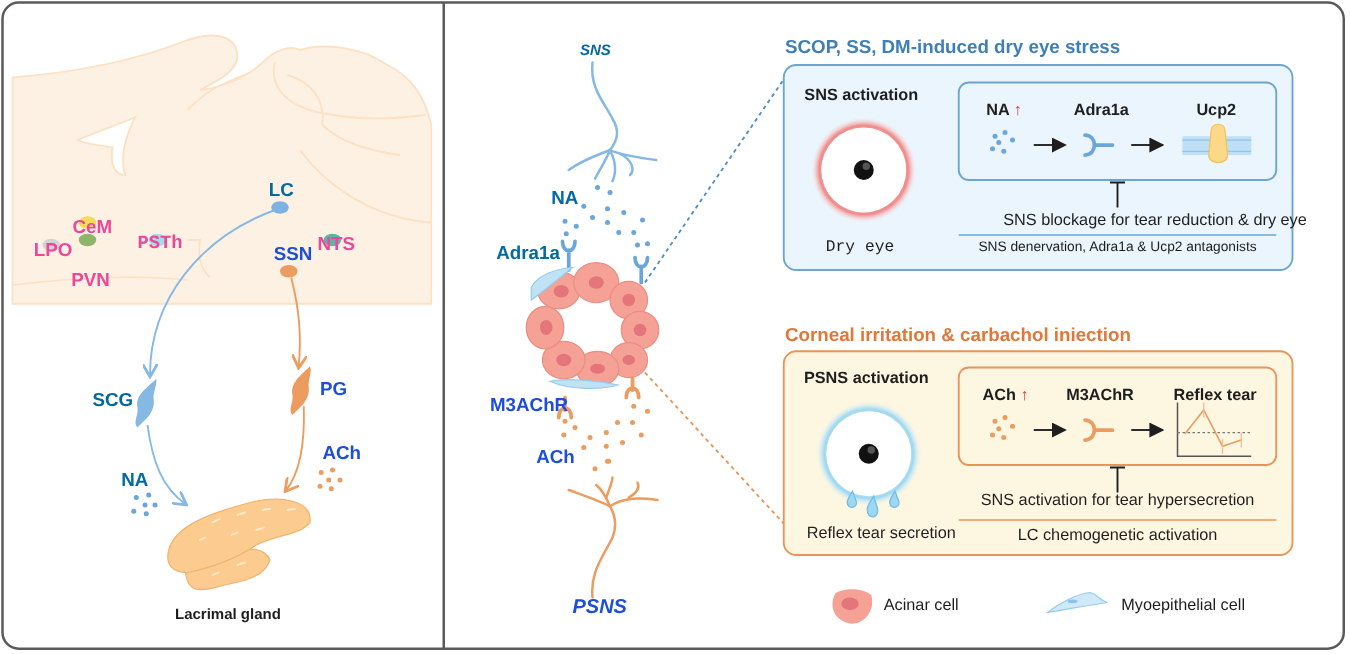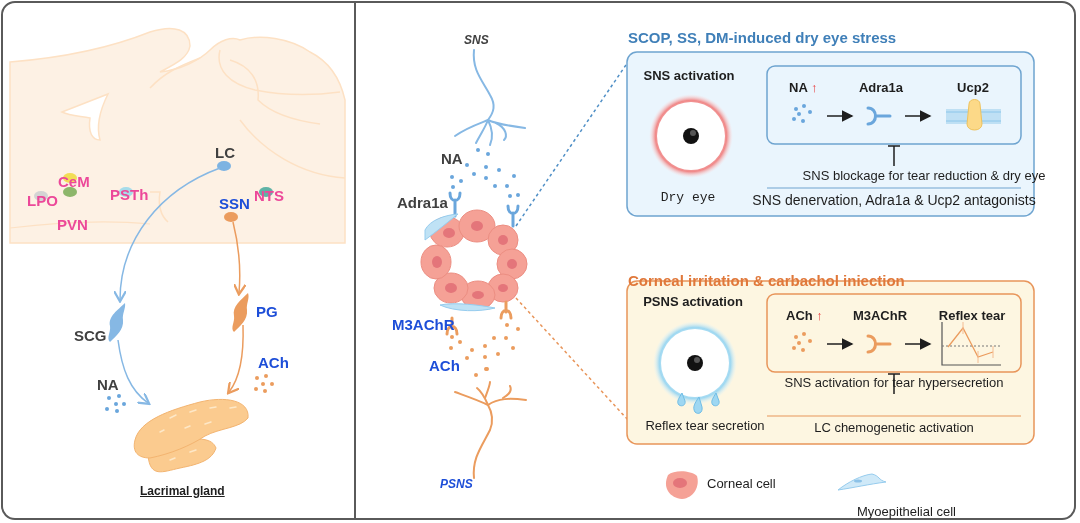--- a/index.html
+++ b/index.html
@@ -1,21 +1,21 @@
 <!DOCTYPE html>
 <html><head>
 <meta charset="utf-8">
 <style>
   html,body{margin:0;padding:0;background:#ffffff;}
   body{width:1080px;height:523px;position:relative;overflow:hidden;font-family:"Liberation Sans","DejaVu Sans",sans-serif;}
   .frame{position:absolute;left:1px;top:1px;width:1075px;height:519px;border:2px solid #5a5a5a;border-radius:14px;box-sizing:border-box;}
   .divider{position:absolute;left:354px;top:2px;width:2px;height:518px;background:#5a5a5a;}
   svg{position:absolute;left:0;top:0;}
   .lbl{position:absolute;font-weight:700;font-size:15px;white-space:nowrap;}
-  .blue{color:#404040;}
+  .blue{color:#0369a1;}
   .orange{color:#1d4ed8;text-align:center;}
   .dark{color:#ec4899;margin-top:16px;}
   .ital{font-style:italic;}
   .txt{position:absolute;font-size:13px;color:#1e1e1e;white-space:nowrap;}
   .bold{font-weight:700;}
   .center{transform:translateX(-50%);}
   .redarrow{color:#e83a3a;font-weight:700;}
 </style>
 </head>
 <body>
@@ -269,49 +269,49 @@
   </g>
   <g>
     <path d="M838,490 C848,482 862,475 872,474 C880,476 878,480 886,482 C870,484 852,488 838,490 Z" fill="#cfe9f8" stroke="#96ccee" stroke-width="1"></path>
     <ellipse cx="858" cy="481" rx="4" ry="1.5" fill="#8cc2e8"></ellipse>
   </g>
 </svg>
 
 <div class="lbl dark" style="left:27px;top:176px;">LPO</div>
 <div class="lbl dark" style="left:58px;top:157px;">CeM</div>
 <div class="lbl dark" style="left:57px;top:200px;">PVN</div>
-<div class="lbl dark" style="left:110px;top:170px;">PSTh</div>
+<div class="lbl dark" style="left:110px;top:170px;font-family:Liberation Mono, monospace;">PSTh</div>
 <div class="lbl blue" style="left:215px;top:144px;">LC</div>
 <div class="lbl dark" style="left:254px;top:171px;">NTS</div>
 <div class="lbl orange" style="left:219px;top:195px;">SSN</div>
-<div class="lbl blue" style="left:74px;top:312px;margin-top:15px;">SCG</div>
+<div class="lbl blue" style="left:74px;top:312px;">SCG</div>
 <div class="lbl orange" style="left:256px;top:303px;">PG</div>
 <div class="lbl blue" style="left:97px;top:376px;">NA</div>
 <div class="lbl orange" style="left:258px;top:354px;">ACh</div>
-<div class="txt bold" style="left:140px;top:484px;font-size:12px;text-decoration:underline;">Lacrimal gland</div>
+<div class="txt bold" style="left:140px;top:484px;font-size:12px;">Lacrimal gland</div>
 
 <div class="lbl blue ital" style="left:464px;top:33px;font-size:12px;">SNS</div>
 <div class="lbl blue" style="left:441px;top:150px;">NA</div>
 <div class="lbl blue" style="left:397px;top:194px;">Adra1a</div>
 <div class="lbl orange" style="left:392px;top:316px;">M3AChR</div>
 <div class="lbl orange" style="left:429px;top:357px;">ACh</div>
-<div class="lbl orange ital" style="left:440px;top:477px;font-size:12px;">PSNS</div>
+<div class="lbl orange ital" style="left:458px;top:477px;font-size:16px;">PSNS</div>
 
 <div class="lbl" style="left:628px;top:29px;color:#3f7fb8;">SCOP, SS, DM-induced dry eye stress</div>
 <div class="txt bold center" style="left:689px;top:68px;font-weight:700;">SNS activation</div>
 <div class="txt center" style="left:688px;top:190px;font-family:Liberation Mono, monospace;">Dry eye</div>
 <div class="txt bold" style="left:789px;top:80px;"><span>NA</span> <span class="redarrow">↑</span></div>
 <div class="txt bold center" style="left:881px;top:80px;">Adra1a</div>
 <div class="txt bold center" style="left:973px;top:80px;">Ucp2</div>
 <div class="txt center" style="left:924px;top:168px;">SNS blockage for tear reduction &amp; dry eye</div>
-<div class="txt center" style="left:894px;top:192px;font-size:14px;">SNS denervation, Adra1a &amp; Ucp2 antagonists</div>
-
-<div class="lbl" style="left:628px;top:272px;color:#e0783a;">Corneal irritation &amp; carbachol iniection</div>
+<div class="txt center" style="left:894px;top:192px;font-size:11px;">SNS denervation, Adra1a &amp; Ucp2 antagonists</div>
+
+<div class="lbl" style="left:628px;top:260px;color:#e0783a;">Corneal irritation &amp; carbachol iniection</div>
 <div class="txt bold center" style="left:693px;top:294px;font-weight:700;">PSNS activation</div>
 <div class="txt center" style="left:705px;top:418px;">Reflex tear secretion</div>
 <div class="txt bold" style="left:786px;top:308px;"><span>ACh</span> <span class="redarrow">↑</span></div>
 <div class="txt bold center" style="left:880px;top:308px;">M3AChR</div>
 <div class="txt bold center" style="left:972px;top:308px;">Reflex tear</div>
-<div class="txt center" style="left:894px;top:375px;">SNS activation for tear hypersecretion</div>
+<div class="txt center" style="left:894px;top:392px;">SNS activation for tear hypersecretion</div>
 <div class="txt center" style="left:894px;top:420px;">LC chemogenetic activation</div>
 
-<div class="txt" style="left:707px;top:476px;">Corneal cell</div>
-<div class="txt" style="left:857px;top:476px;margin-top:28px;">Myoepithelial cell</div>
+<div class="txt" style="left:707px;top:476px;">Acinar cell</div>
+<div class="txt" style="left:897px;top:476px;">Myoepithelial cell</div>
 
 </body></html>

